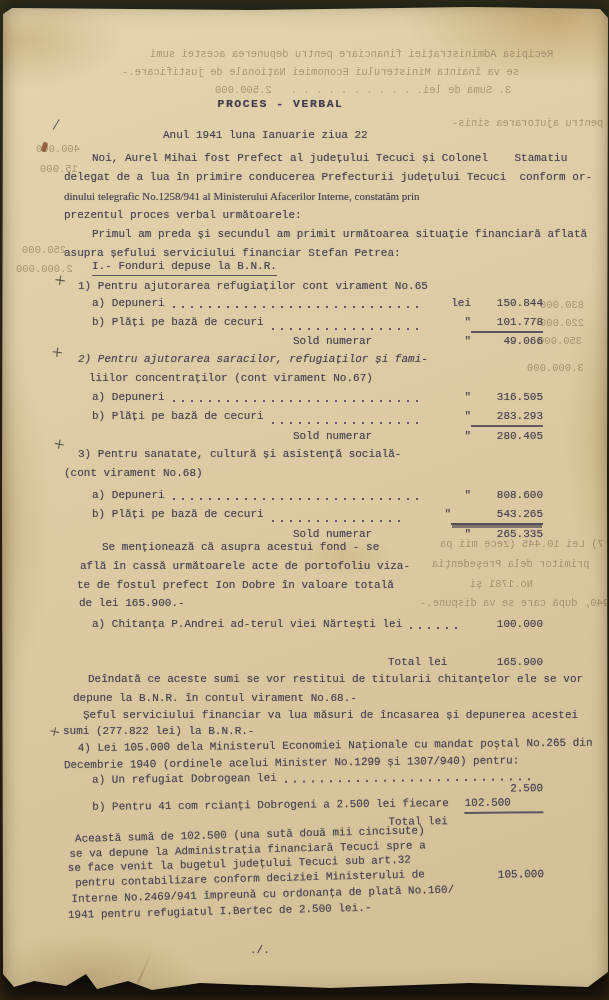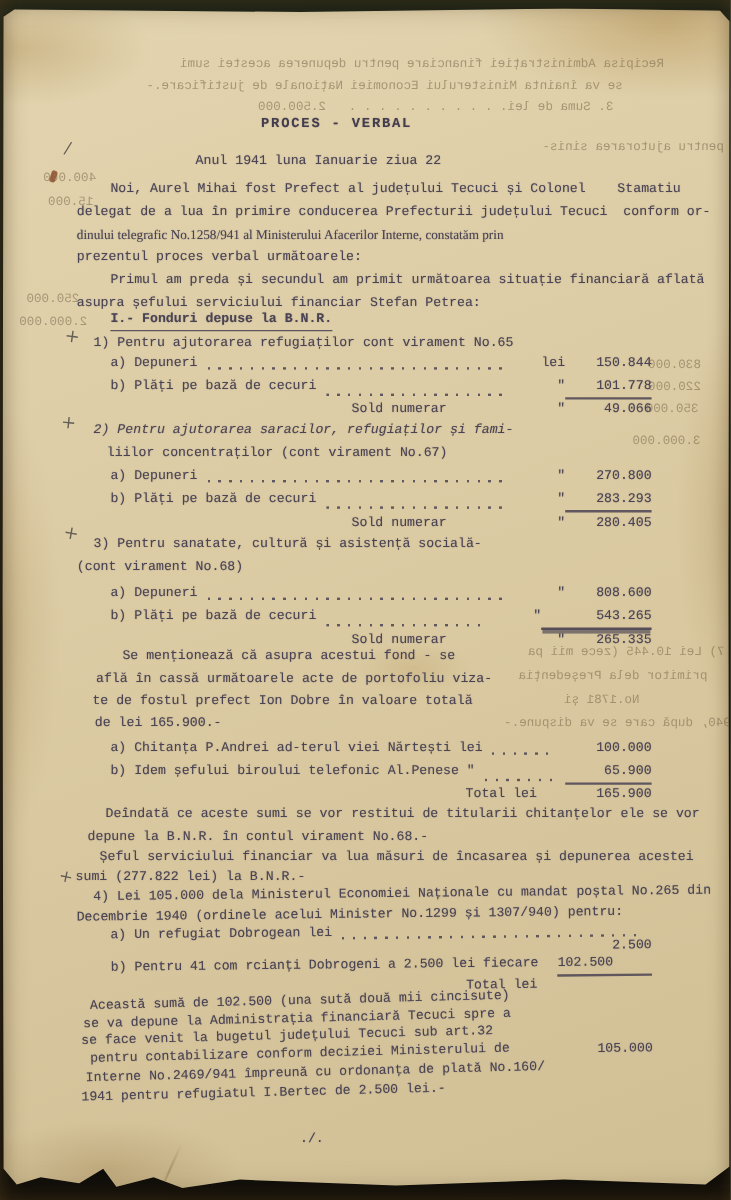--- a/index.html
+++ b/index.html
@@ -37,21 +37,21 @@
   .dots{flex:1 1 auto;height:2px;margin:0 8px 3px 8px;align-self:flex-end;
       background:repeating-linear-gradient(to right, rgba(74,67,83,.85) 0 2px, transparent 2px 9px);}
   .spacer{flex:1 1 auto;}
   .cur{width:26px;margin-left:16px;text-align:right;white-space:pre;}
   .val{width:72px;text-align:right;white-space:pre;}
   .u .val{border-bottom:2px solid rgba(74,67,83,.85);padding-bottom:1px;}
   .uu .val{border-bottom:2px solid rgba(74,67,83,.92);box-shadow:0 4px 0 -1px rgba(74,67,83,.65);
            padding-bottom:1px;padding-left:20px;}
   .valwide{width:150px;text-align:left;white-space:pre;border-bottom:2px solid rgba(74,67,83,.85);padding-bottom:1px;}
   .title{font-weight:bold;letter-spacing:1.5px;font-size:11.5px;color:#443d4e;}
-  .heading{border-bottom:1.5px solid rgba(70,62,82,.85);padding-bottom:1px;font-weight:bold;}
+  .heading{border-bottom:1.5px solid rgba(70,62,82,.85);padding-bottom:1px;font-weight:normal;}
   .mark{position:absolute;font-family:"DejaVu Serif",serif;color:#4d4a48;opacity:.85;}
   .bt{position:absolute;white-space:pre;transform:scaleX(-1);
       font:10.5px/14px "Liberation Mono","DejaVu Sans Mono",monospace;
       color:rgba(128,110,80,.60);filter:blur(.4px);}
   .speck{position:absolute;left:42px;top:142px;width:5px;height:10px;border-radius:2px;
       background:#8a4a2c;opacity:.8;transform:rotate(18deg);}
   .crease{position:absolute;left:140px;top:950px;width:2px;height:52px;
       background:linear-gradient(rgba(120,95,60,0),rgba(120,95,60,.35),rgba(120,95,60,0));
       transform:rotate(24deg);}
   .tilt1{position:absolute;inset:0;transform:rotate(-0.6deg);transform-origin:80px 780px;}
@@ -112,21 +112,21 @@
       <span class="cur">"</span>
       <span class="val">49.066</span>
     </div>
 
     <div class="ln" style="top:352px;left:78px;font-style:italic;">2) Pentru ajutorarea saracilor, refugiaților și fami-</div>
     <div class="ln" style="top:371px;left:89px;">liilor concentraților (cont virament No.67)</div>
     <div class="row" style="top:390px;left:92px;">
       <span class="lbl">a) Depuneri</span>
       <span class="dots"></span>
       <span class="cur">"</span>
-      <span class="val">270.800</span>
+      <span class="val">316.505</span>
     </div>
     <div class="row u" style="top:409px;left:92px;">
       <span class="lbl">b) Plăți pe bază de cecuri</span>
       <span class="dots"></span>
       <span class="cur">"</span>
       <span class="val">283.293</span>
     </div>
     <div class="row" style="top:429px;left:293px;">
       <span class="lbl">Sold numerar</span>
       <span class="spacer"></span>
@@ -157,25 +157,20 @@
 
     <div class="ln" style="top:540px;left:102px;">Se menționează că asupra acestui fond - se</div>
     <div class="ln" style="top:559px;left:80px;">află în cassă următoarele acte de portofoliu viza-</div>
     <div class="ln" style="top:578px;left:77px;">te de fostul prefect Ion Dobre în valoare totală</div>
     <div class="ln" style="top:596px;left:79px;">de lei 165.900.-</div>
 
     <div class="row" style="top:617px;left:92px;">
       <span class="lbl">a) Chitanța P.Andrei ad-terul viei Nărtești lei</span>
       <span class="dots"></span>
       <span class="val">100.000</span>
-    </div>
-    <div class="row u" style="top:636px;left:92px;">
-      <span class="lbl">b) Idem șefului biroului telefonic Al.Penese "</span>
-      <span class="dots"></span>
-      <span class="val">65.900</span>
     </div>
     <div class="row" style="top:655px;left:388px;">
       <span class="lbl">Total lei</span>
       <span class="spacer"></span>
       <span class="val">165.900</span>
     </div>
 
     <div class="ln" style="top:672px;left:88px;">Deîndată ce aceste sumi se vor restitui de titularii chitanțelor ele se vor</div>
     <div class="ln" style="top:691px;left:73px;">depune la B.N.R. în contul virament No.68.-</div>
     <div class="ln" style="top:708px;left:83px;">Șeful serviciului financiar va lua măsuri de încasarea și depunerea acestei</div>

